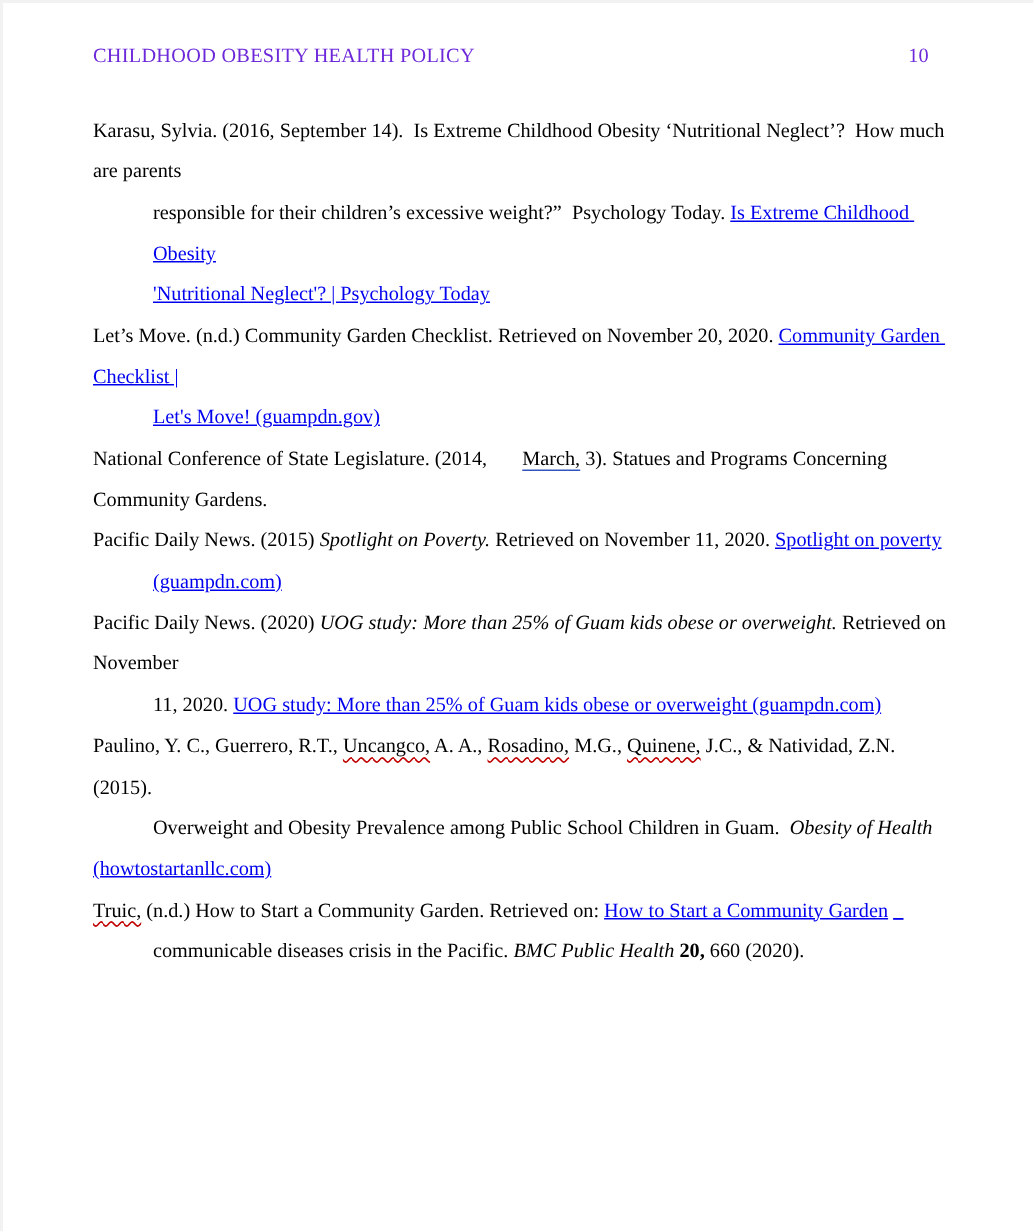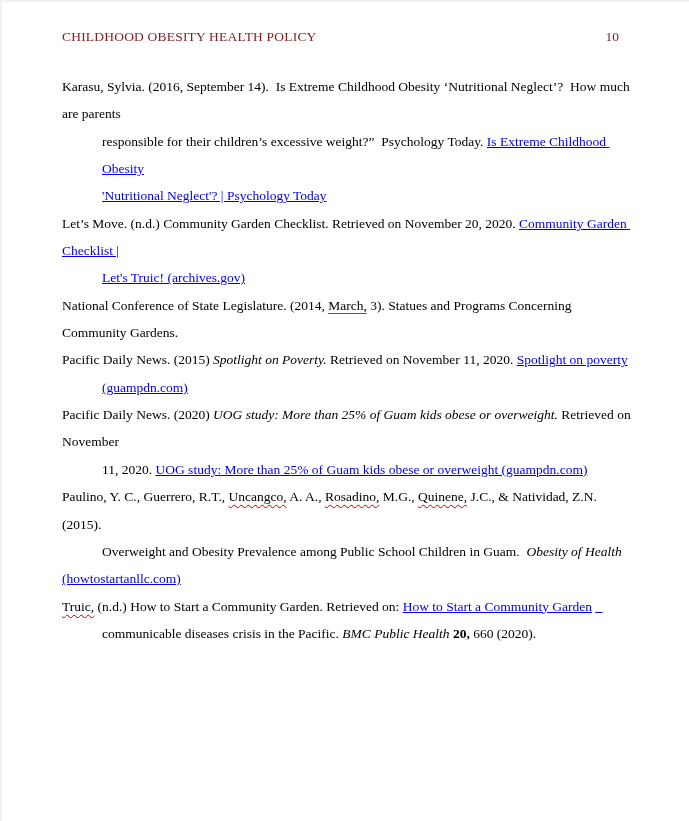--- a/index.html
+++ b/index.html
@@ -19,21 +19,21 @@
     background: #ffffff;
     box-sizing: border-box;
     border-top: 2px solid #f2f2f2;
     border-left: 2px solid #f2f2f2;
   }
   .page-header {
     display: flex;
     justify-content: space-between;
     align-items: baseline;
     padding: 26px 70px 0 60px;
-    color: #7f1d1d;
+    color: #6d28d9;
     font-size: 13.5px;
     line-height: 18px;
   }
   .running-head { letter-spacing: 0.2px; }
   .page-number { }
   .references {
     padding: 27px 52px 0 60px;
     font-size: 13.5px;
   }
   .ref-line {
@@ -57,40 +57,41 @@
     text-decoration-style: wavy;
     text-decoration-color: #C00000;
     text-decoration-thickness: 1px;
     text-underline-offset: 3px;
   }
   .seg-grammar {
     text-decoration: underline;
     text-decoration-color: #3355BB;
     text-decoration-thickness: 1px;
     text-underline-offset: 3px;
+    margin-left: 20px;
   }
 </style>
 </head>
 <body>
 
 <div class="page">
   <div class="page-header">
     <span class="running-head">CHILDHOOD OBESITY HEALTH POLICY</span>
     <span class="page-number">10</span>
   </div>
 
   <div class="references">
       <div class="ref-entry">
         <div class="ref-line"><span class="seg-plain">Karasu, Sylvia. (2016, September 14).  Is Extreme Childhood Obesity ‘Nutritional Neglect’?  How much are parents</span></div>
         <div class="ref-line indent"><span class="seg-plain">responsible for their children’s excessive weight?”  Psychology Today. </span><span class="seg-link">Is Extreme Childhood Obesity</span></div>
         <div class="ref-line indent"><span class="seg-link">'Nutritional Neglect'? | Psychology Today</span></div>
       </div>
       <div class="ref-entry">
         <div class="ref-line"><span class="seg-plain">Let’s Move. (n.d.) Community Garden Checklist. Retrieved on November 20, 2020. </span><span class="seg-link">Community Garden Checklist |</span></div>
-        <div class="ref-line indent"><span class="seg-link">Let's Truic! (archives.gov)</span></div>
+        <div class="ref-line indent"><span class="seg-link">Let's Move! (guampdn.gov)</span></div>
       </div>
       <div class="ref-entry">
         <div class="ref-line"><span class="seg-plain">National Conference of State Legislature. (2014, </span><span class="seg-grammar">March,</span><span class="seg-plain"> 3). Statues and Programs Concerning Community Gardens.</span></div>
       </div>
       <div class="ref-entry">
         <div class="ref-line"><span class="seg-plain">Pacific Daily News. (2015) </span><span class="seg-italic">Spotlight on Poverty.</span><span class="seg-plain"> Retrieved on November 11, 2020. </span><span class="seg-link">Spotlight on poverty</span></div>
         <div class="ref-line indent"><span class="seg-link">(guampdn.com)</span></div>
       </div>
       <div class="ref-entry">
         <div class="ref-line"><span class="seg-plain">Pacific Daily News. (2020) </span><span class="seg-italic">UOG study: More than 25% of Guam kids obese or overweight.</span><span class="seg-plain"> Retrieved on November</span></div>

